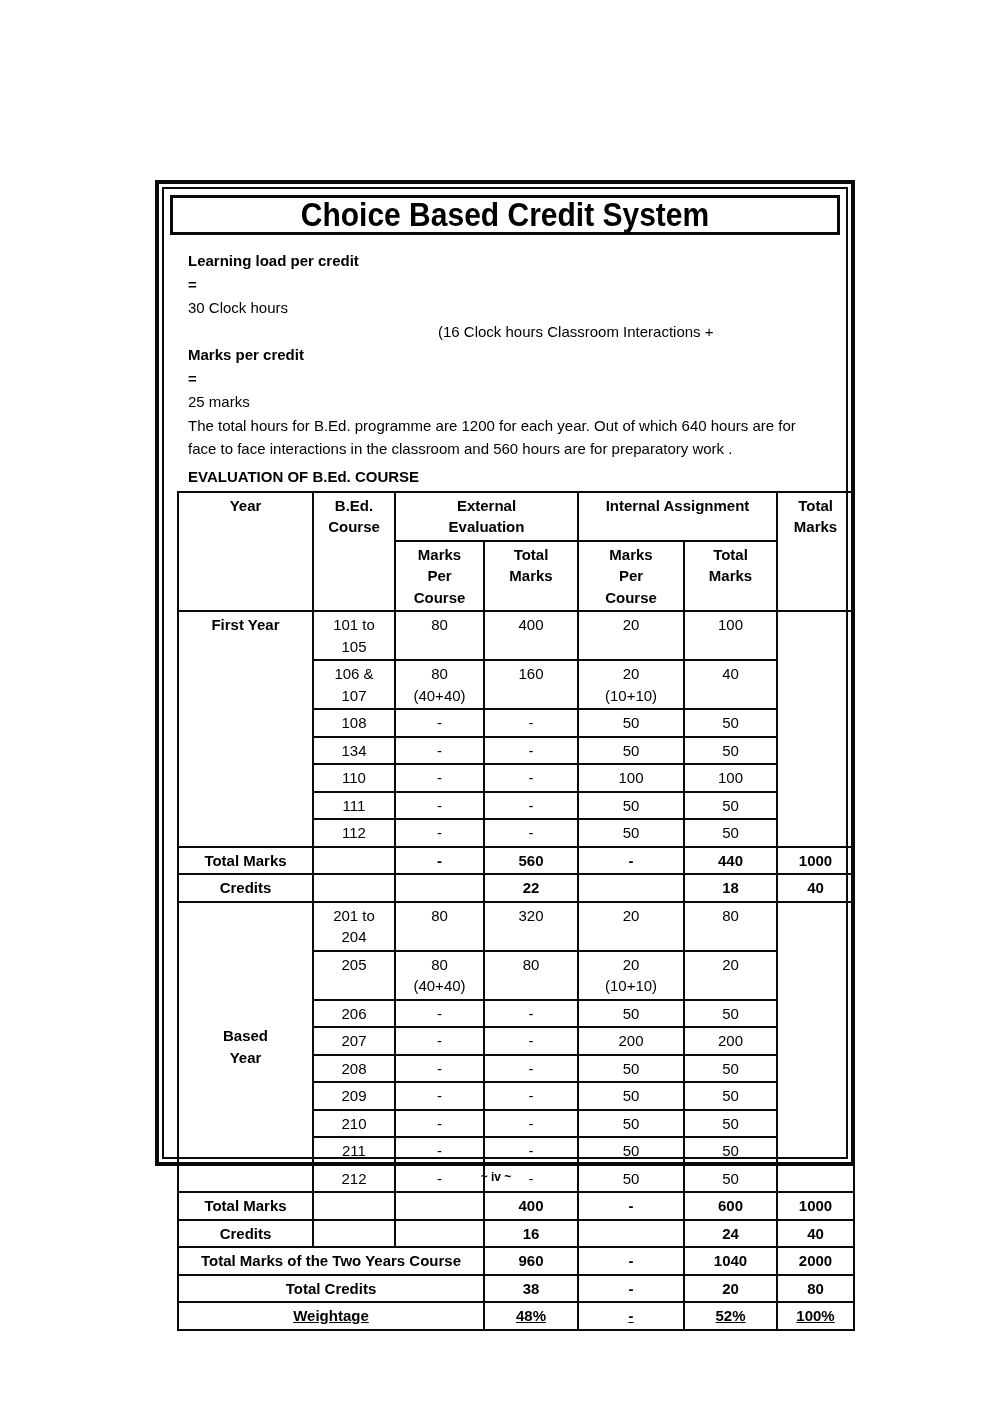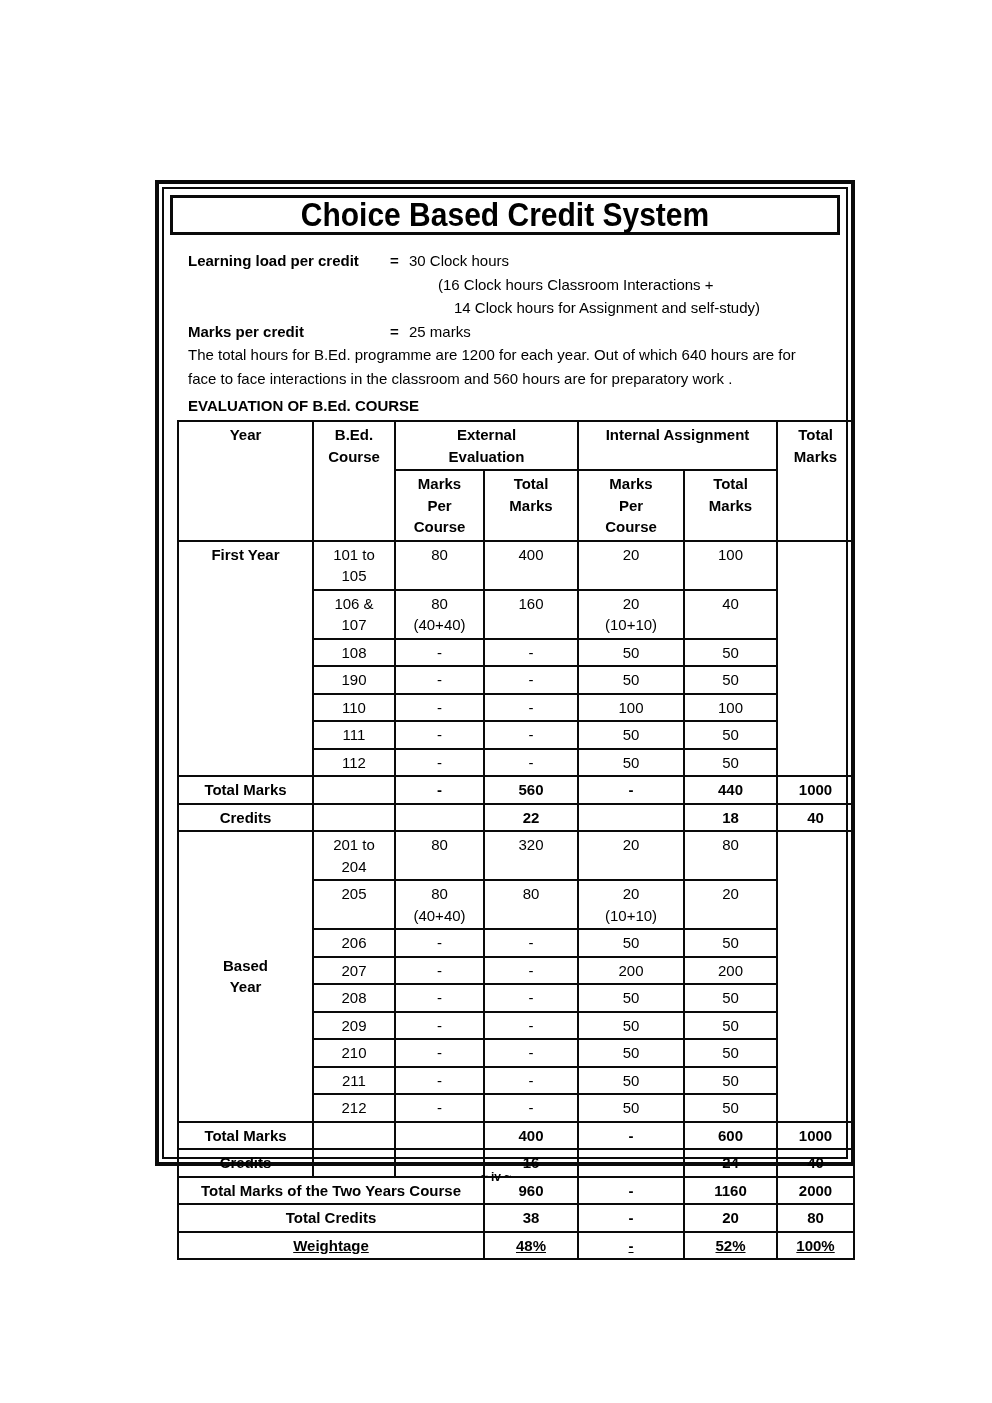--- a/index.html
+++ b/index.html
@@ -18,21 +18,21 @@
   }
   .title-box {
     border:3px solid #0a0a0a; height:40px; box-sizing:border-box;
     display:flex; align-items:center; justify-content:center; margin:1px;
   }
   .title-text {
     font-size:30px; font-weight:bold; letter-spacing:0px;
     transform:scale(1.0,1.12); white-space:nowrap;
   }
   .content { padding:13px 14px 0 19px; font-size:15px; }
-  .line { line-height:23.5px; white-space:pre; }
+  .line { line-height:23.5px; white-space:pre;flex-direction:column; }
   .kv { display:flex; }
   .kv .k  { font-weight:bold; width:202px; flex:none; }
   .kv .eq { font-weight:bold; width:19px; flex:none; }
   .indent1 { padding-left:250px; }
   .indent2 { padding-left:266px; }
   .para { line-height:23.5px; white-space:normal; }
   .caption { text-align:left; font-weight:bold; font-size:15px; margin:7px 0 6px 0; }
 
   table.eval {
     border-collapse:collapse; table-layout:fixed; width:676px; margin-left:8px;
@@ -68,21 +68,20 @@
         <span class="title-text">Choice Based Credit System</span>
       </div>
 
       <div class="content">
         <div class="line kv">
           <span class="k">Learning load per credit</span>
           <span class="eq">=</span>
           <span class="v">30 Clock hours</span>
         </div>
         <div class="line indent1">(16 Clock hours Classroom Interactions +</div>
-        <div class="line indent2">14 Clock hours for Assignment and self-study)</div>
         <div class="line kv">
           <span class="k">Marks per credit</span>
           <span class="eq">=</span>
           <span class="v">25 marks</span>
         </div>
         <div class="para">The total hours for B.Ed. programme are 1200 for each year. Out of which 640 hours are for</div>
         <div class="para">face to face interactions in the classroom and 560 hours are for preparatory work .</div>
         <div class="caption">EVALUATION OF B.Ed. COURSE</div>
       </div>
 
@@ -142,21 +141,21 @@
             <td>40</td>
           </tr>
           <tr class="rh-s">
             <td>108</td>
             <td>-</td>
             <td>-</td>
             <td>50</td>
             <td>50</td>
           </tr>
           <tr class="rh-s">
-            <td>190</td>
+            <td>134</td>
             <td>-</td>
             <td>-</td>
             <td>50</td>
             <td>50</td>
           </tr>
           <tr class="rh-s">
             <td>110</td>
             <td>-</td>
             <td>-</td>
             <td>100</td>
@@ -282,21 +281,21 @@
             <td>16</td>
             <td></td>
             <td>24</td>
             <td>40</td>
           </tr>
 
           <tr class="rh-s br">
             <td colspan="3" class="lbl">Total Marks of the Two Years Course</td>
             <td>960</td>
             <td>-</td>
-            <td>1160</td>
+            <td>1040</td>
             <td>2000</td>
           </tr>
           <tr class="rh-s br">
             <td colspan="3" class="lbl">Total Credits</td>
             <td>38</td>
             <td>-</td>
             <td>20</td>
             <td>80</td>
           </tr>
           <tr class="rh-l br">

